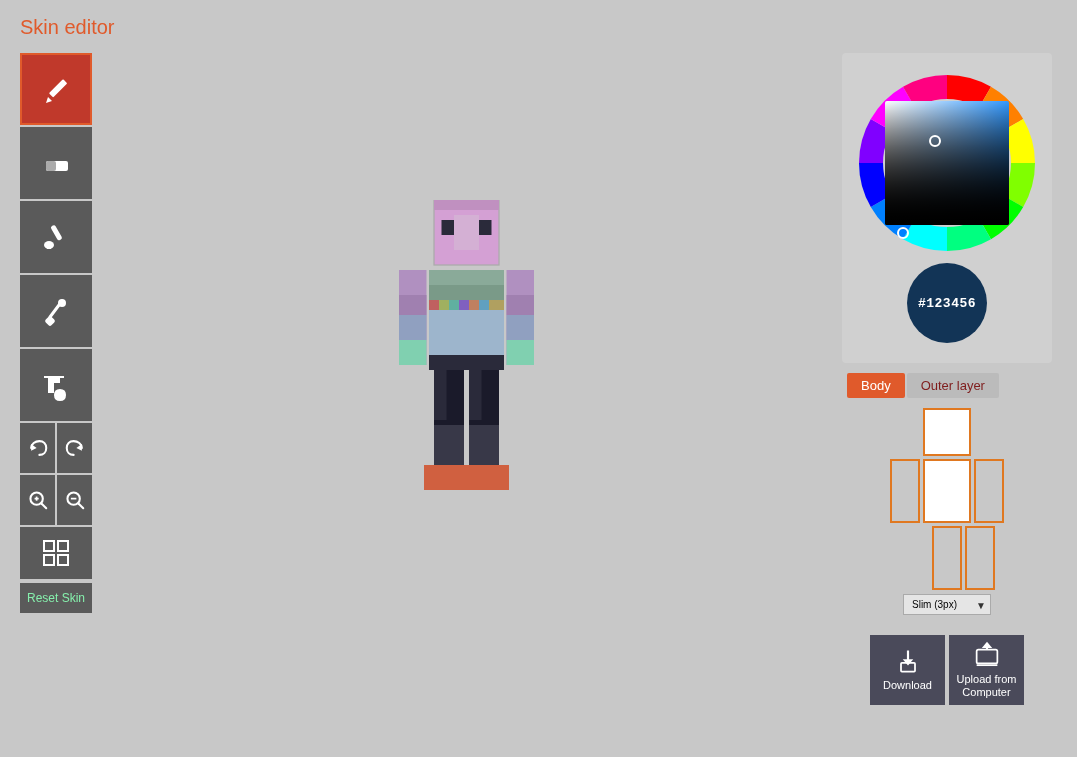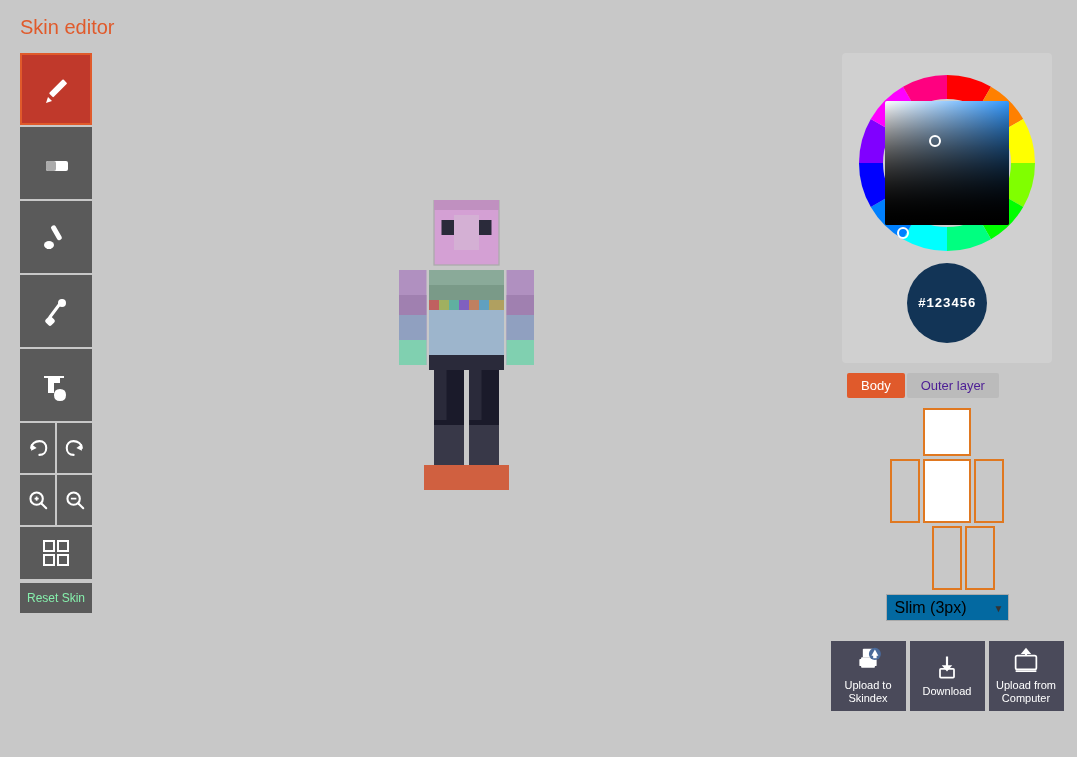--- a/index.html
+++ b/index.html
@@ -200,21 +200,21 @@
     }
 
     .layer-tab.active {
       background: #e05a2b;
       color: white;
       text-align: center;
     }
 
     .layer-tab:not(.active) {
       background: #bbb;
-      color: #4c1d95;
+      color: #7f1d1d;
     }
 
     
     #body-map {
       display: flex;
       flex-direction: column;
       align-items: center;
       gap: 4px;
     }
 
@@ -249,23 +249,23 @@
 
     
     #model-selector {
       display: flex;
       align-items: center;
       gap: 4px;
     }
 
     #model-select {
       padding: 4px 8px;
-      background: #0369a1;
+      background: #e5e5e5;
       border: 1px solid #aaa;
-      font-size: 16px;
+      font-size: 10px;
       appearance: none;
       cursor: pointer;
       padding-right: 20px;
     }
 
     .select-wrapper {
       position: relative;
       display: inline-block;
     }
 
@@ -538,34 +538,20 @@
             <select id="model-select">
               <option>Classic (4px)</option>
               <option selected="">Slim (3px)</option>
             </select>
             <span class="select-arrow">▼</span>
           </div>
         </div>
       </div>
 
       <div id="action-buttons">
-        <button class="action-btn">
-          <svg viewBox="0 0 32 32">
-
-            <rect x="10" y="2" width="12" height="10" rx="1" fill="white"></rect>
-            <rect x="8" y="12" width="16" height="12" rx="1" fill="white"></rect>
-            <rect x="6" y="14" width="6" height="8" rx="1" fill="white"></rect>
-            <rect x="20" y="14" width="6" height="8" rx="1" fill="white"></rect>
-
-            <circle cx="24" cy="8" r="7" fill="#4a6a9a"></circle>
-            <polygon points="24,3 20,10 28,10" fill="white"></polygon>
-            <rect x="22" y="9" width="4" height="4" fill="white"></rect>
-          </svg>
-          <span>Upload to<br>Skindex</span>
-        </button>
 
         <button class="action-btn">
           <svg viewBox="0 0 32 32">
             <rect x="8" y="18" width="16" height="10" rx="1" stroke="white" stroke-width="2" fill="none"></rect>
             <line x1="16" y1="4" x2="16" y2="18" stroke="white" stroke-width="2.5"></line>
             <polygon points="10,14 22,14 16,21" fill="white"></polygon>
           </svg>
           <span>Download</span>
         </button>
 

